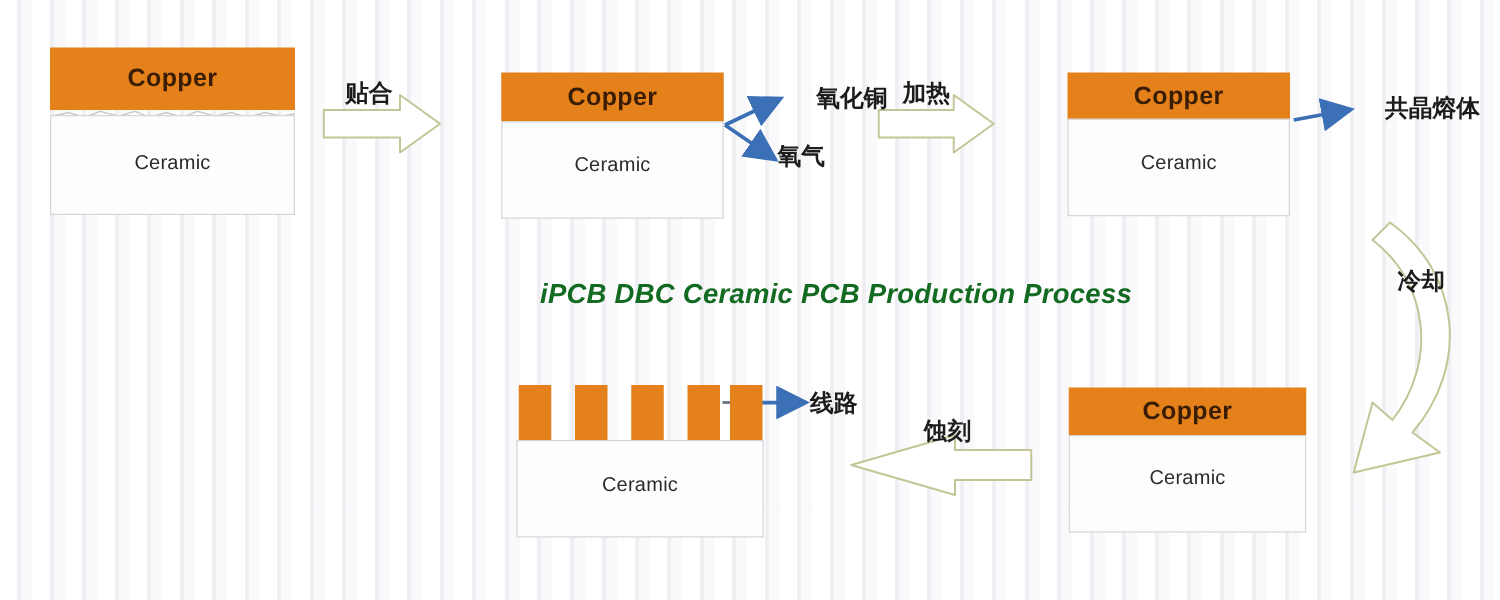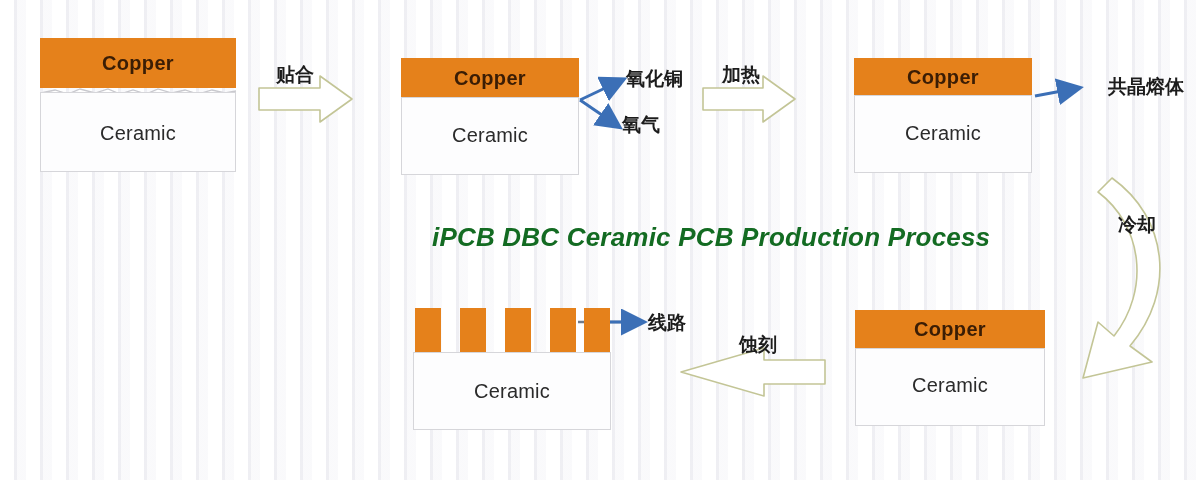--- a/index.html
+++ b/index.html
@@ -27,21 +27,21 @@
     position:absolute;
     background:#fdfdfe;
     border:1px solid #d6d6da;
     box-sizing:border-box;
   }
   .ceramic-label{
     position:absolute;
     left:0;right:0;
     text-align:center;
     color:#2b2b2b;
-    font-size:20px;
+    font-size:16px;
     letter-spacing:.2px;
   }
   .copper{
     position:absolute;
     background:#e5811b;
     box-sizing:border-box;
     display:flex;align-items:center;justify-content:center;
     color:#3a1d05;
     font-size:20px;
     font-weight:600;
@@ -58,21 +58,21 @@
     font-size:19px;
     font-weight:700;
     color:#1c1c1c;
     white-space:nowrap;
   }
   .title{
     position:absolute;
     font-family:"Liberation Sans","DejaVu Sans",sans-serif;
     font-style:italic;
     font-weight:bold;
-    font-size:26px;
+    font-size:22px;
     color:#136b22;
     white-space:nowrap;
     letter-spacing:.2px;
   }
   svg.layer{position:absolute;left:0;top:0;width:1200px;height:480px;pointer-events:none;}
 </style>
 </head>
 <body>
 
 <div id="canvas">
@@ -127,21 +127,21 @@
   <div class="cnlabel" style="left:276px;top:62px;">贴合</div>
 
   <div class="stage">
     <div class="copper rough" style="left:401px;top:58px;width:178px;height:40px;">
       <span>Copper</span>
     </div>
     <div class="ceramic" style="left:401px;top:97px;width:178px;height:78px;"></div>
     <div class="ceramic-label" style="left:401px;top:124px;width:178px;">Ceramic</div>
   </div>
 
-  <div class="cnlabel" style="left:626px;top:66px;">氧化铜</div>
+  <div class="cnlabel" style="left:653px;top:66px;">氧化铜</div>
   <div class="cnlabel" style="left:622px;top:112px;font-family:Liberation Serif, serif;">氧气</div>
 
   <div class="cnlabel" style="left:722px;top:62px;">加热</div>
 
   <div class="stage">
     <div class="copper rough" style="left:854px;top:58px;width:178px;height:38px;">
       <span>Copper</span>
     </div>
     <div class="ceramic" style="left:854px;top:95px;width:178px;height:78px;"></div>
     <div class="ceramic-label" style="left:854px;top:122px;width:178px;">Ceramic</div>

